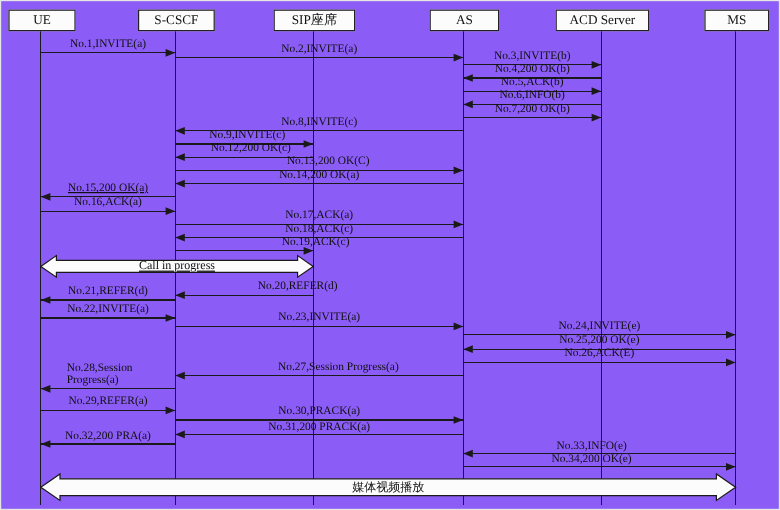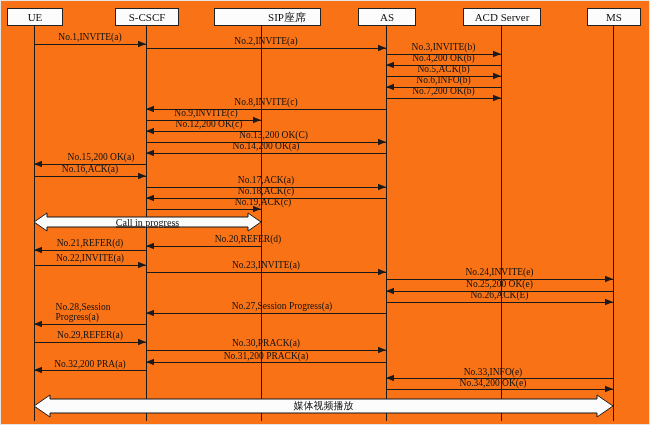--- a/index.html
+++ b/index.html
@@ -1,17 +1,17 @@
 <!DOCTYPE html>
 <html><head>
 <meta charset="utf-8">
 <style>
   html,body{margin:0;padding:0;background:#ffffff;}
   #diagram{
-    position:relative;width:650px;height:425px;background:#f97316;
+    position:relative;width:650px;height:425px;background:#8b5cf6;
     font-family:"Liberation Serif","DejaVu Serif",serif;color:#111;
     overflow:hidden;border:1px solid #e5e5e5;box-sizing:border-box;
   }
   #dsvg{position:absolute;left:0;top:0;}
   .pbox{
     position:absolute;top:7px;height:16px;line-height:16px;
     border:1px solid #222;background:#fcfcfc;text-align:center;
     font-size:11px;white-space:nowrap;z-index:3;
   }
   .mlabel{
@@ -99,40 +99,40 @@
       <polygon points="385,377 393,373.8 393,380.2" fill="#1a1a1a"></polygon>
       <line x1="385" y1="388" x2="612" y2="388" stroke="#1a1a1a" stroke-width="1" shape-rendering="crispEdges"></line>
       <polygon points="612,388 604,384.8 604,391.2" fill="#1a1a1a"></polygon>
       <polygon points="33,221 46,212 46,216 247,216 247,212 260,221 247,230 247,226 46,226 46,230" fill="#fcfcfc" stroke="#1a1a1a" stroke-width="1"></polygon>
       <polygon points="33,405 49,394 49,398 596,398 596,394 612,405 596,416 596,412 49,412 49,416" fill="#fcfcfc" stroke="#1a1a1a" stroke-width="1"></polygon>
     </svg>
 
   <div id="participants">
     <div class="pbox" style="left: 6px; width: 54px;">UE</div>
     <div class="pbox" style="left: 114px; width: 62px;">S-CSCF</div>
-    <div class="pbox" style="left: 213px; width: 66px; padding-left: 39px;">SIP座席</div>
+    <div class="pbox" style="left: 227px; width: 66px;">SIP座席</div>
     <div class="pbox" style="left: 357px; width: 56px;">AS</div>
     <div class="pbox" style="left: 462px; width: 76px;">ACD Server</div>
     <div class="pbox" style="left: 586px; width: 52px;">MS</div>
   </div>
 
   <div id="msglabels">
       <div class="mlabel" style="left: 89px; top: 31px;">No.1,INVITE(a)</div>
       <div class="mlabel" style="left: 265px; top: 35px;">No.2,INVITE(a)</div>
       <div class="mlabel" style="left: 442.5px; top: 41px;">No.3,INVITE(b)</div>
       <div class="mlabel" style="left: 442.5px; top: 52px;">No.4,200 OK(b)</div>
       <div class="mlabel" style="left: 442.5px; top: 63px;">No.5,ACK(b)</div>
       <div class="mlabel" style="left: 442.5px; top: 74px;">No.6,INFO(b)</div>
       <div class="mlabel" style="left: 442.5px; top: 85px;">No.7,200 OK(b)</div>
       <div class="mlabel" style="left: 265px; top: 96px;">No.8,INVITE(c)</div>
       <div class="mlabel" style="left: 205px; top: 107px;">No.9,INVITE(c)</div>
       <div class="mlabel" style="left: 208px; top: 118px;">No.12,200 OK(c)</div>
       <div class="mlabel" style="left: 265px; top: 129px; padding-left: 15px;">No.13,200 OK(C)</div>
       <div class="mlabel" style="left: 265px; top: 140px;">No.14,200 OK(a)</div>
-      <div class="mlabel" style="left: 100px; top: 151px;">No.15,200 OK(a)</div>
+      <div class="mlabel" style="left: 89px; top: 151px; text-decoration: underline;">No.15,200 OK(a)</div>
       <div class="mlabel" style="left: 89px; top: 163px;">No.16,ACK(a)</div>
       <div class="mlabel" style="left: 265px; top: 174px;">No.17,ACK(a)</div>
       <div class="mlabel" style="left: 265px; top: 185px;">No.18,ACK(c)</div>
       <div class="mlabel" style="left: 262px; top: 196px;">No.19,ACK(c)</div>
       <div class="mlabel" style="left: 223px; top: 233px; margin-left: 24px;">No.20,REFER(d)</div>
       <div class="mlabel" style="left: 89px; top: 237px;">No.21,REFER(d)</div>
       <div class="mlabel" style="left: 89px; top: 252px;">No.22,INVITE(a)</div>
       <div class="mlabel" style="left: 265px; top: 259px;">No.23,INVITE(a)</div>
       <div class="mlabel" style="left: 498.5px; top: 266px;">No.24,INVITE(e)</div>
       <div class="mlabel" style="left: 498.5px; top: 278px;">No.25,200 OK(e)</div>

